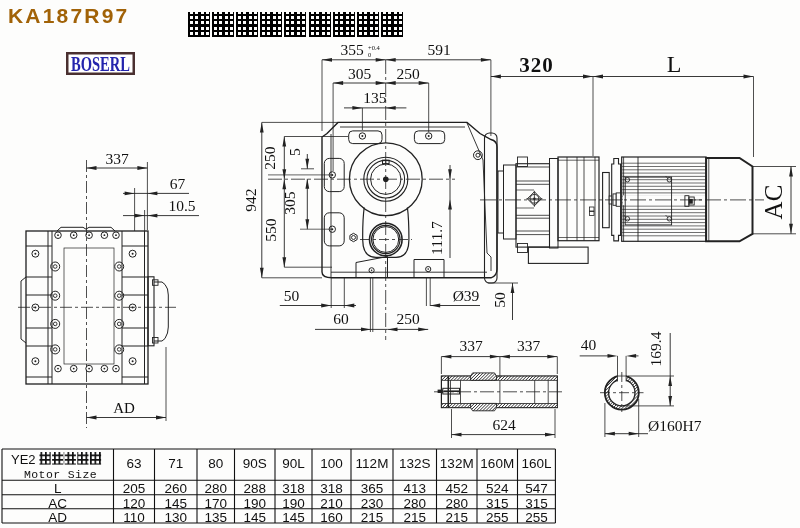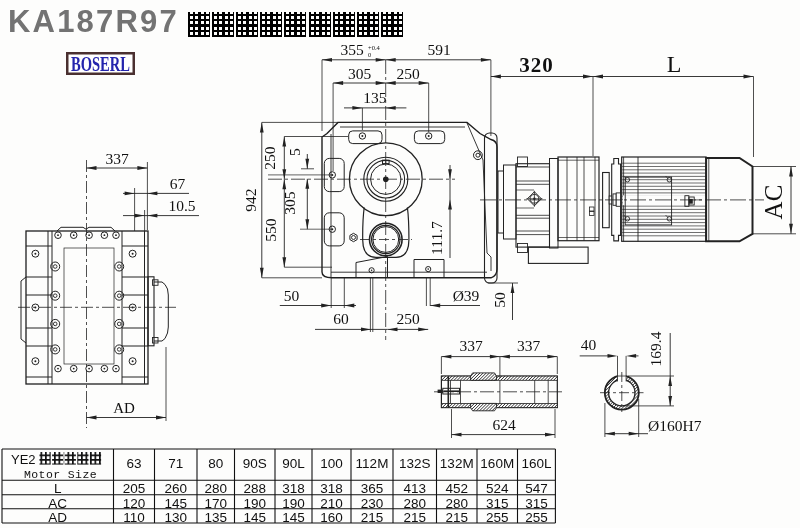--- a/index.html
+++ b/index.html
@@ -1,16 +1,16 @@
 <!DOCTYPE html>
 <html><head><meta charset="utf-8">
 <style>
 html,body{margin:0;padding:0;width:800px;height:528px;background:#fdfdfc;overflow:hidden}
 #page{position:relative;width:800px;height:528px;font-family:"Liberation Sans",sans-serif}
-#title{position:absolute;left:8px;top:4px;font-weight:bold;font-size:31px;color:#737373;letter-spacing:2.2px;white-space:nowrap}
+#title{position:absolute;left:8px;top:4px;font-weight:bold;font-size:21px;color:#a16207;letter-spacing:2.2px;white-space:nowrap}
 .cjk{position:absolute;top:8px;width:22px;height:25px;background:
  repeating-linear-gradient(90deg,#000 0 2.2px,transparent 2.2px 5.2px),
  repeating-linear-gradient(0deg,#000 0 2.2px,transparent 2.2px 5.2px)}
 #dwg{position:absolute;left:0;top:0}
 </style></head>
 <body>
 <div id="page">
 <div id="dwg"><svg width="800" height="528" viewBox="0 0 800 528">
 <defs>
           <pattern id="cjk" width="4.5" height="4.5" patternUnits="userSpaceOnUse">

